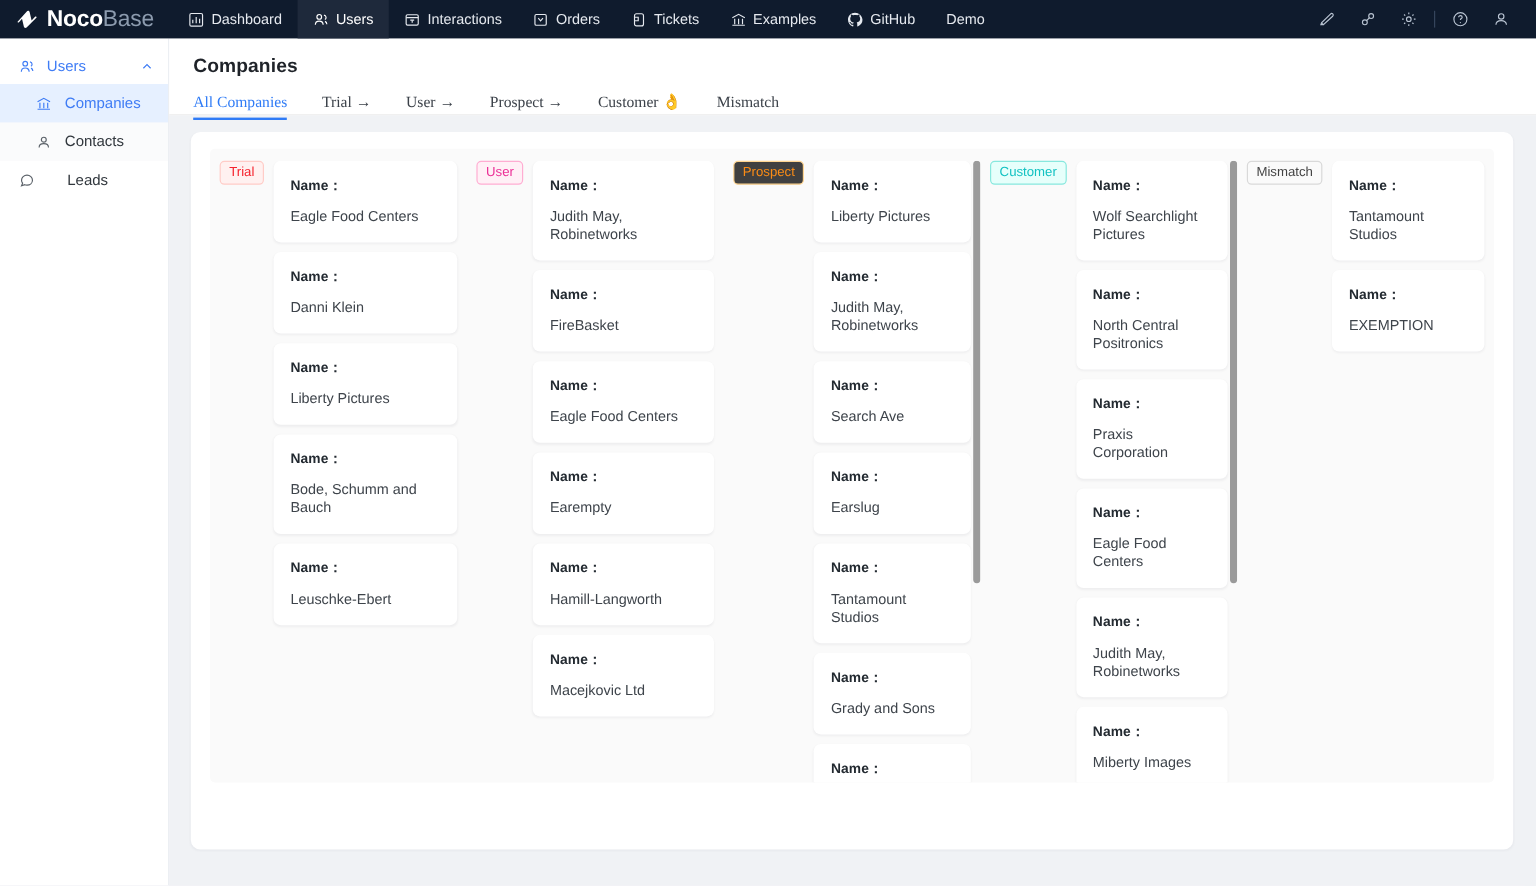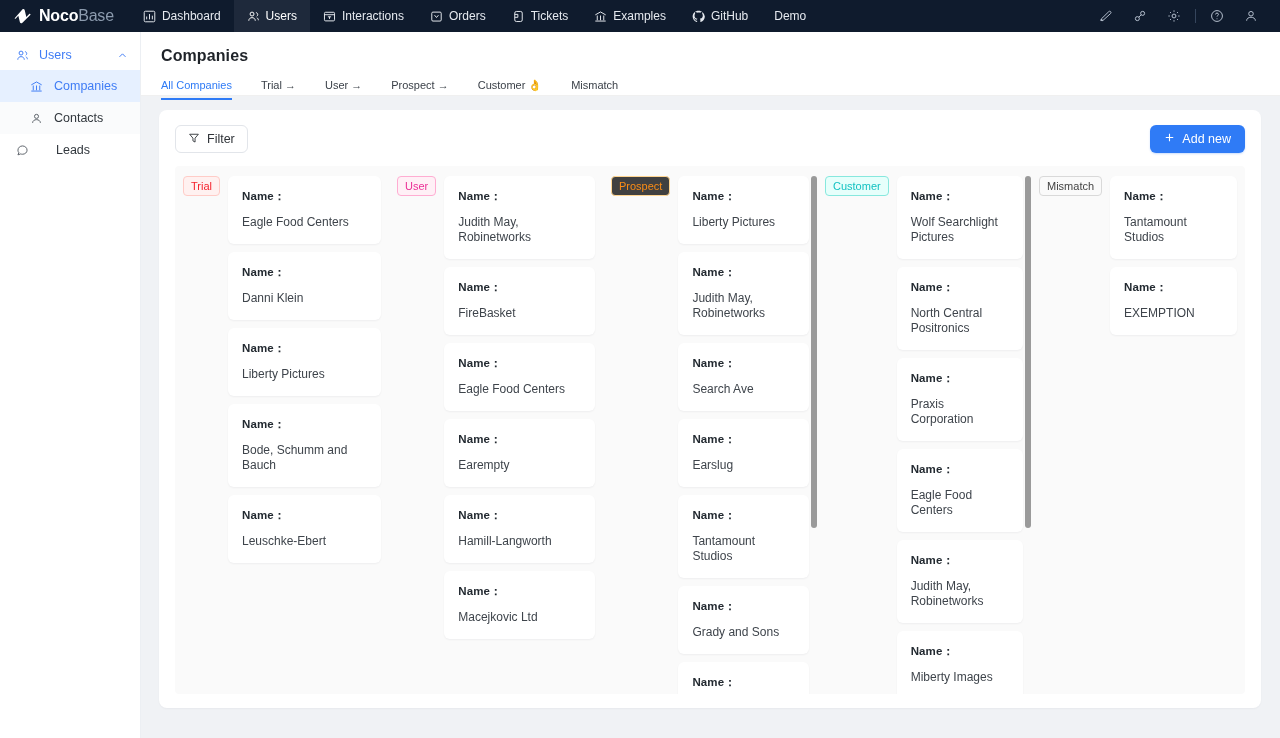--- a/index.html
+++ b/index.html
@@ -17,21 +17,21 @@
     background: #0f1b2d;
     display: flex; align-items: stretch;
     position: relative; z-index: 30;
   }
   .brand {
     display: flex; align-items: center; gap: 7px;
     padding: 0 16px 0 12px;
     height: 32px;
   }
   .brand-logo { width: 20px; height: 20px; display: block; }
-  .brand-text { font-size: 16px; letter-spacing: -0.2px; line-height: 1; white-space: nowrap; }
+  .brand-text { font-size: 19px; letter-spacing: -0.2px; line-height: 1; white-space: nowrap; }
   .brand-text .b1 { color: #ffffff; font-weight: 700; }
   .brand-text .b2 { color: #8c9bae; font-weight: 400; }
 
   .topnav { display: flex; align-items: stretch; height: 32px; }
   .topnav-item {
     display: flex; align-items: center; gap: 6px;
     padding: 0 13px; height: 32px;
     color: #e5e9ef; font-size: 12px; white-space: nowrap;
     cursor: pointer;
   }
@@ -91,24 +91,24 @@
   }
   .page-title {
     font-size: 16px; font-weight: 700; color: #1f2329;
     padding-left: 20px; line-height: 20px; letter-spacing: 0.1px;
   }
   .tabs {
     display: flex; align-items: flex-end;
     padding-left: 20px; margin-top: 7px; height: 27px;
   }
   .tab {
-    font-size: 11px; color: #3b4149;
+    font-size: 13px; color: #3b4149;
     padding: 0 0 8px 0; margin-right: 29px;
     cursor: pointer; white-space: nowrap;
-    position: relative; line-height: 14px;
+    position: relative; line-height: 14px; font-family: Liberation Serif, serif;
   }
   .tab.active { color: #2f7bf6; }
   .tab.active::after {
     content: ""; position: absolute; left: 0; right: 0; bottom: 0;
     height: 2px; background: #2f7bf6;
   }
 
   
   .panel-area { padding: 14px 20px 0 18px; height: 642px; }
   .panel {
@@ -394,40 +394,20 @@
         <div class="tab">User →</div>
         <div class="tab">Prospect →</div>
         <div class="tab">Customer 👌</div>
         <div class="tab">Mismatch</div>
       </div>
     </div>
 
     <div class="panel-area">
       <div class="panel">
 
-        <div class="toolbar">
-          <button class="filter-btn">
-            <span>
-              <svg width="12" height="12" viewBox="0 0 16 16" fill="none" stroke="currentColor" stroke-width="1.2">
-                <path d="M2.2 3 H13.8 L9.4 8.2 V13.4 L6.6 11.8 V8.2 Z"></path>
-              </svg>
-            </span>
-            <span>Filter</span>
-          </button>
-
-          <button class="add-btn">
-            <span>
-              <svg width="11" height="11" viewBox="0 0 16 16" fill="none" stroke="currentColor" stroke-width="1.6">
-                <line x1="8" y1="2.6" x2="8" y2="13.4"></line>
-                  <line x1="2.6" y1="8" x2="13.4" y2="8"></line>
-              </svg>
-            </span>
-            <span>Add new</span>
-          </button>
-        </div>
 
         <div class="board">
 
           <section class="column">
             <div class="col-head">
               <span class="tag red">Trial</span>
             </div>
             <div class="col-body">
               <div class="col-scroll">
                 <div class="card">

